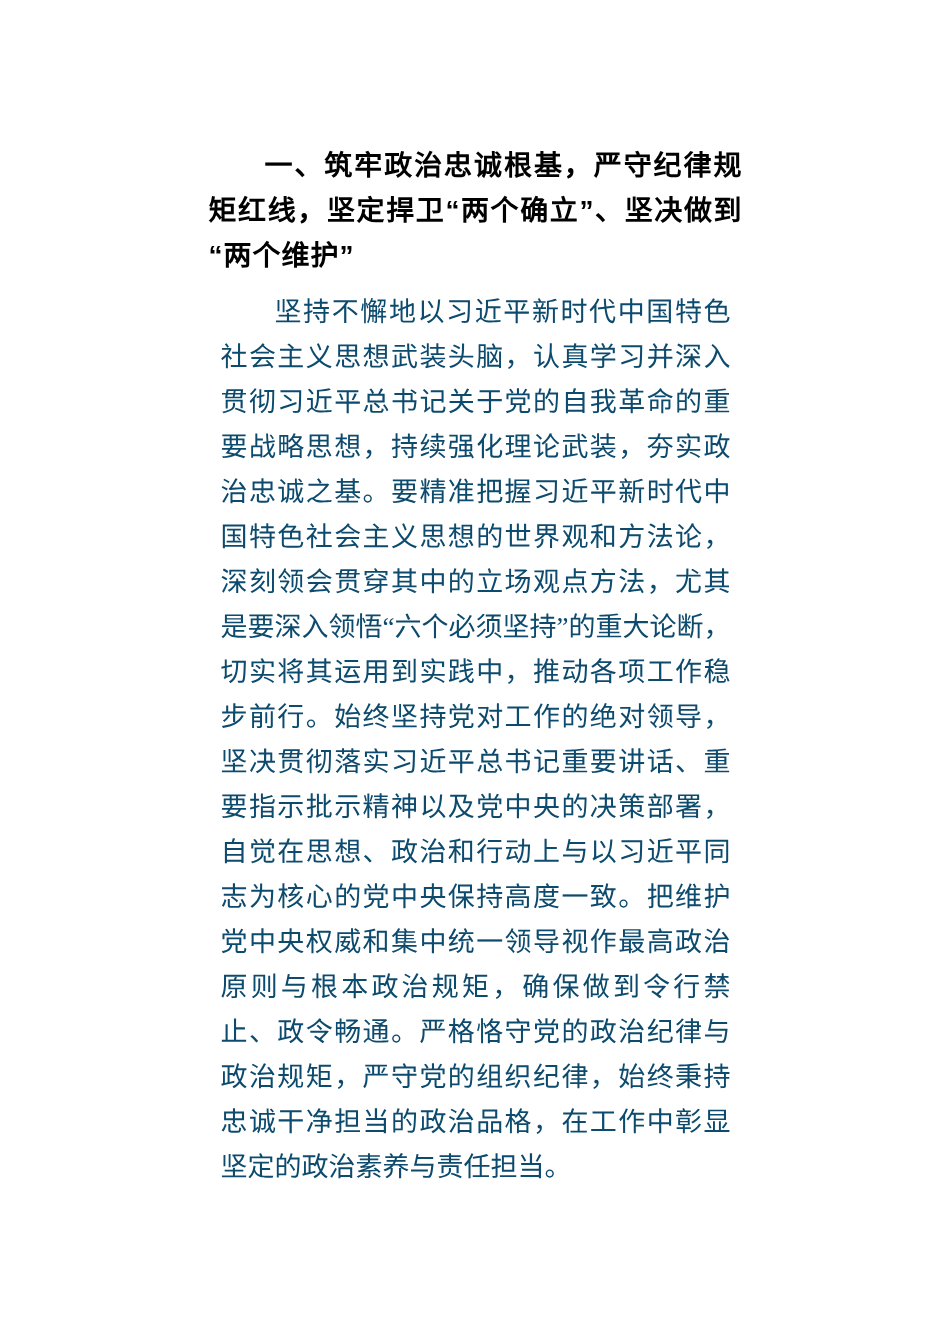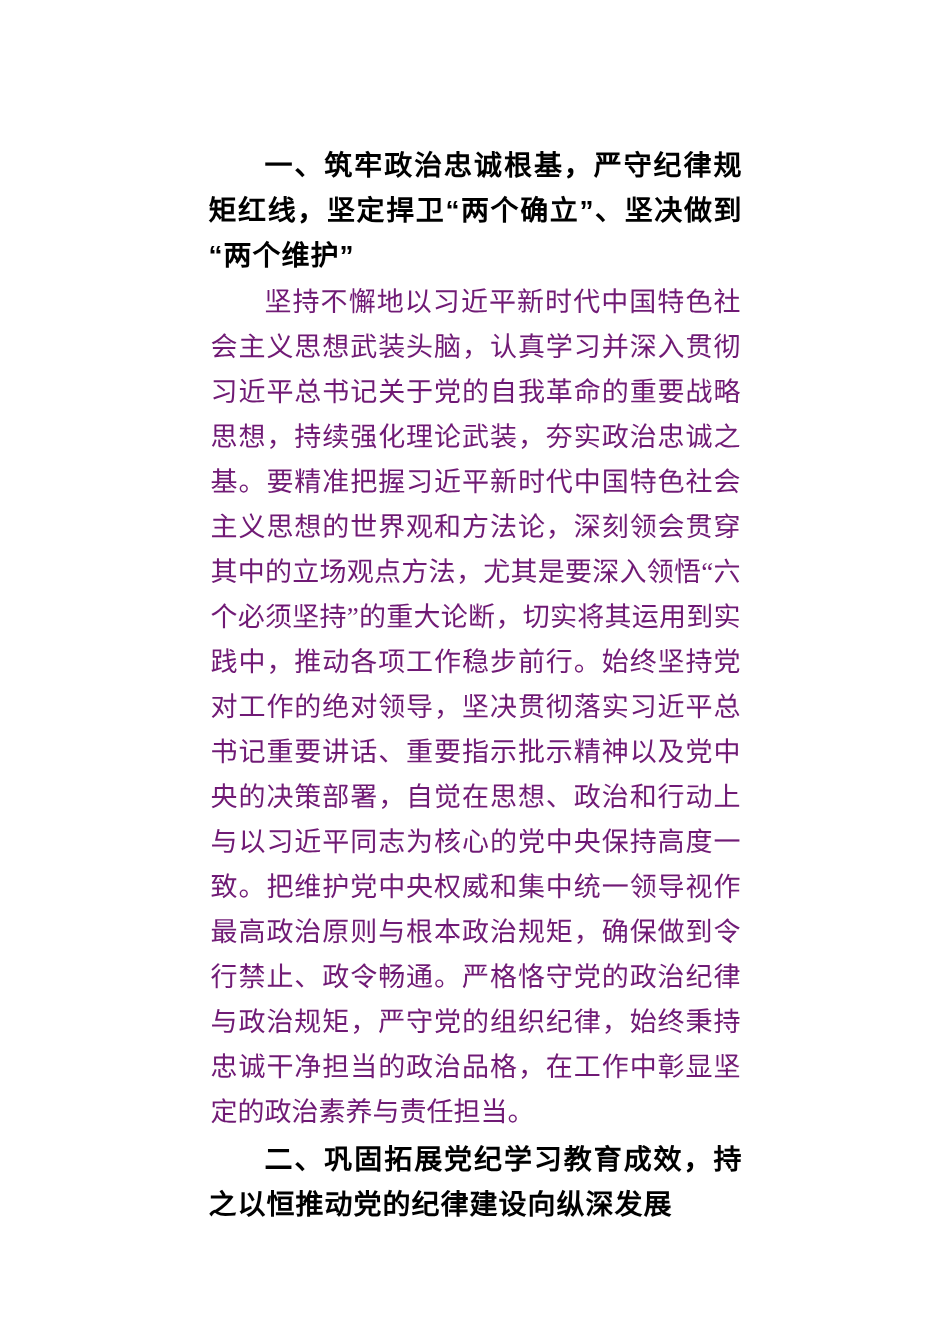--- a/index.html
+++ b/index.html
@@ -24,32 +24,31 @@
     font-weight: bold;
     font-size: 28px;
     line-height: 45px;
     letter-spacing: 1px;
     text-align: justify;
     text-justify: inter-character;
     text-indent: 2em;
     color: #000000;
   }
   .doc-para {
-    margin: 2px;
+    margin: 12px;
     font-family: "Liberation Serif", "DejaVu Serif", serif;
     font-weight: normal;
     font-size: 27px;
     line-height: 45px;
     letter-spacing: 0;
     text-align: justify;
     text-justify: inter-character;
     text-indent: 2em;
-    color: #701a75;
+    color: #0c4a6e;
   }
 </style>
 </head>
 <body>
 
 <div class="page">
   <h2 class="doc-heading">一、筑牢政治忠诚根基，严守纪律规矩红线，坚定捍卫“两个确立”、坚决做到“两个维护”</h2>
   <p class="doc-para">坚持不懈地以习近平新时代中国特色社会主义思想武装头脑，认真学习并深入贯彻习近平总书记关于党的自我革命的重要战略思想，持续强化理论武装，夯实政治忠诚之基。要精准把握习近平新时代中国特色社会主义思想的世界观和方法论，深刻领会贯穿其中的立场观点方法，尤其是要深入领悟“六个必须坚持”的重大论断，切实将其运用到实践中，推动各项工作稳步前行。始终坚持党对工作的绝对领导，坚决贯彻落实习近平总书记重要讲话、重要指示批示精神以及党中央的决策部署，自觉在思想、政治和行动上与以习近平同志为核心的党中央保持高度一致。把维护党中央权威和集中统一领导视作最高政治原则与根本政治规矩，确保做到令行禁止、政令畅通。严格恪守党的政治纪律与政治规矩，严守党的组织纪律，始终秉持忠诚干净担当的政治品格，在工作中彰显坚定的政治素养与责任担当。</p>
-  <h2 class="doc-heading">二、巩固拓展党纪学习教育成效，持之以恒推动党的纪律建设向纵深发展</h2>
 </div>
 
 </body></html>

